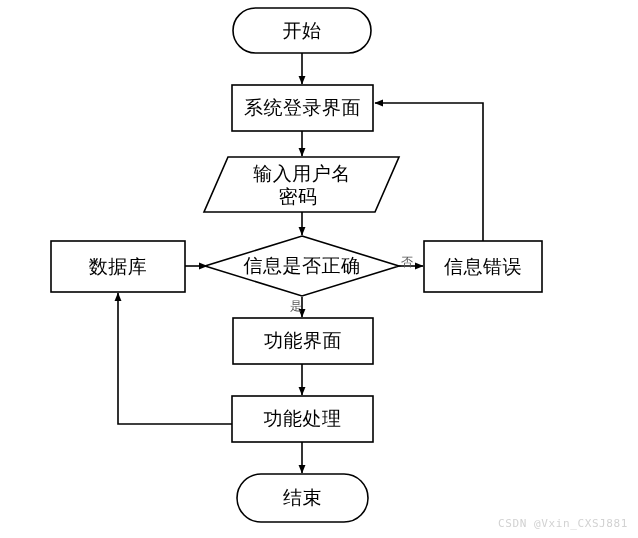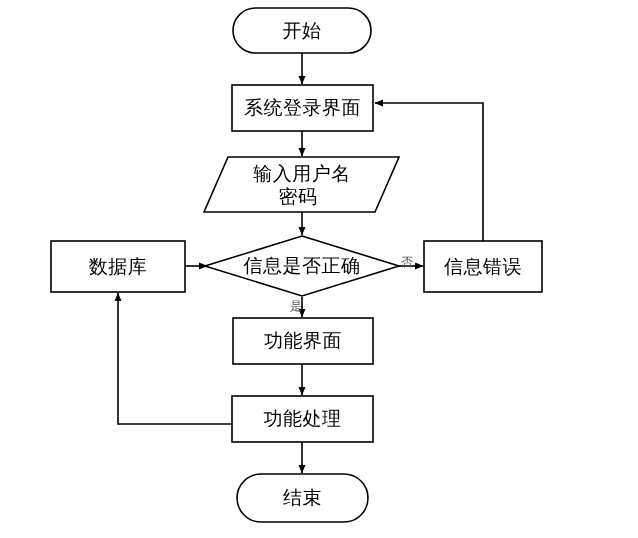--- a/index.html
+++ b/index.html
@@ -145,13 +145,14 @@
       <rect class="node-shape" x="232" y="396" width="141" height="46"></rect>
       <text class="node-label" x="302.5" y="419">功能处理</text>
     </g>
 
     <g>
       <rect class="node-shape" x="237" y="474" width="131" height="48" rx="24" ry="24"></rect>
       <text class="node-label" x="302.5" y="498">结束</text>
     </g>
   </svg>
 
+  <div class="watermark-text">CSDN @Vxin_CXSJ881</div>
 </div>
 
 </body></html>

